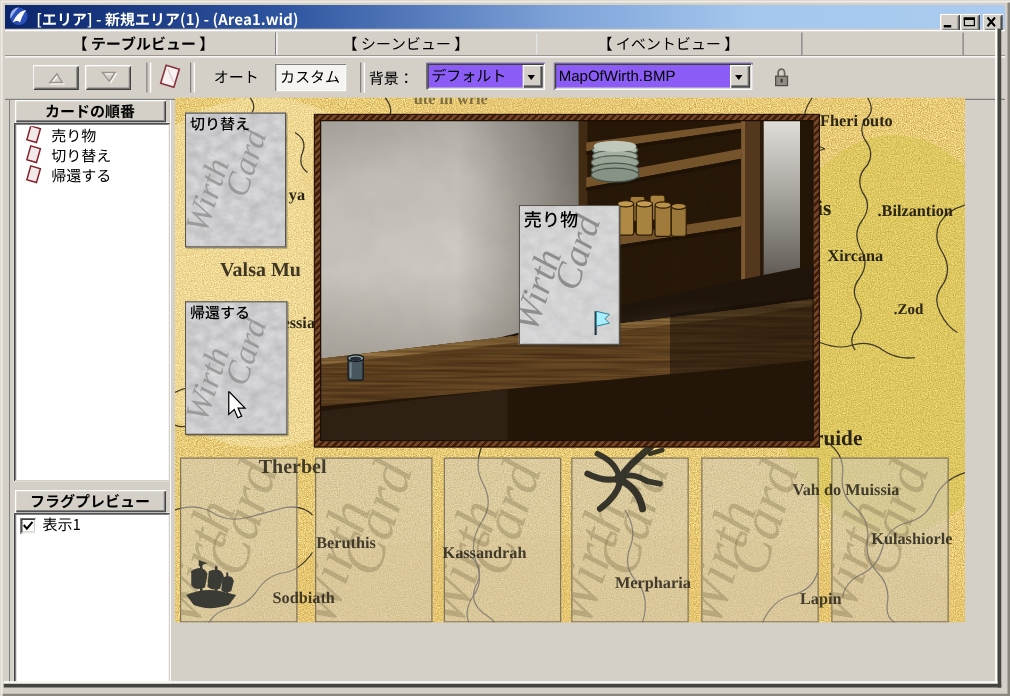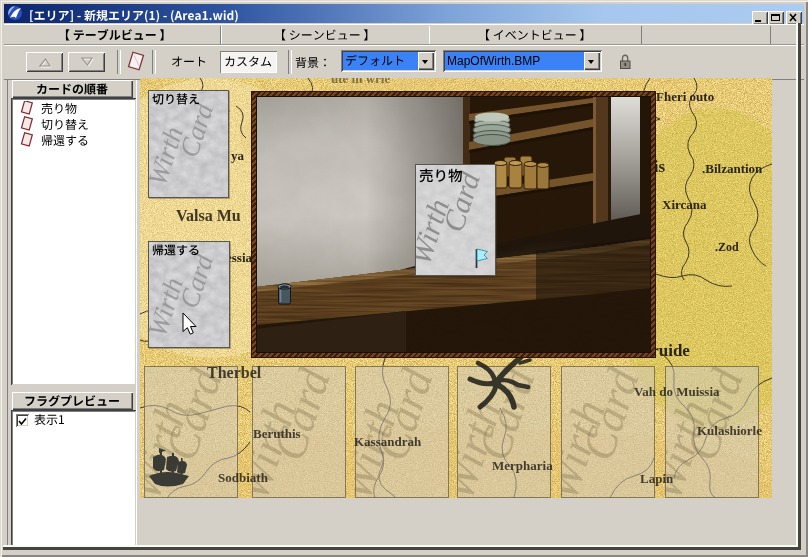--- a/index.html
+++ b/index.html
@@ -9,21 +9,21 @@
 .tbtn{top:7px;width:16px;height:14px;background:#d4d0c8;box-shadow:inset 1px 1px 0 #fff,inset -1px -1px 0 #404040,inset 2px 2px 0 #d4d0c8,inset -2px -2px 0 #808080}
 
 #tabrow{left:4px;top:24px;width:800px;height:20px;background:#d4d0c8;border-top:1px solid #fff}
 .tab{position:absolute;top:1px;height:18px;line-height:18px;text-align:center;font-size:12px;color:#000;border-right:1px solid #808080}
 .tab.l{border-left:1px solid #fff}
 #tabrow .sep{position:absolute;top:19px;left:0;width:800px;height:1px;background:#9a968e}
 
 #toolbar{left:4px;top:45px;width:800px;height:33px;background:#d4d0c8;border-top:1px solid #fff;border-bottom:1px solid #808080}
 .btn3d{background:#d4d0c8;box-shadow:inset 1px 1px 0 #fff,inset -1px -1px 0 #404040,inset 2px 2px 0 #d4d0c8,inset -2px -2px 0 #808080}
 .vsep{top:4px;width:2px;height:24px;border-left:1px solid #808080;border-right:1px solid #fff}
-.combo{height:22px;background:#3b82f6;box-shadow:inset 1px 1px 0 #808080,inset -1px -1px 0 #fff,inset 2px 2px 0 #404040,inset -2px -2px 0 #d4d0c8;font-size:12px}
+.combo{height:22px;background:#8b5cf6;box-shadow:inset 1px 1px 0 #808080,inset -1px -1px 0 #fff,inset 2px 2px 0 #404040,inset -2px -2px 0 #d4d0c8;font-size:12px}
 .combo .txt{position:absolute;left:4px;top:4px;color:#000}
 .combo .arr{position:absolute;right:2px;top:2px;width:16px;height:18px;background:#d4d0c8;box-shadow:inset 1px 1px 0 #fff,inset -1px -1px 0 #404040,inset -2px -2px 0 #808080}
 .combo .arr:after{content:"";position:absolute;left:4px;top:8px;border:3.5px solid transparent;border-top:4px solid #000}
 
 #lpanel{left:7px;top:79px;width:130px;height:468px;background:#d4d0c8;box-shadow:inset 1px 1px 0 #808080,inset -1px -1px 0 #fff}
 .phead{position:absolute;left:5px;width:121px;height:18px;background:#d4d0c8;box-shadow:inset 1px 1px 0 #fff,inset -1px -1px 0 #404040,inset -2px -2px 0 #808080;font-weight:bold;font-size:12px;text-align:center;line-height:18px}
 .plist{position:absolute;left:4px;width:125px;background:#fff;box-shadow:inset 1px 1px 0 #404040,inset -1px -1px 0 #d4d0c8,inset 2px 2px 0 #808080}
 
 #map{left:140px;top:78px;width:632px;height:420px;overflow:hidden}
 .bcard{position:absolute;width:92px;height:130px;background:rgba(208,202,192,0.52);border:1px solid rgba(95,85,62,0.7);overflow:hidden}

